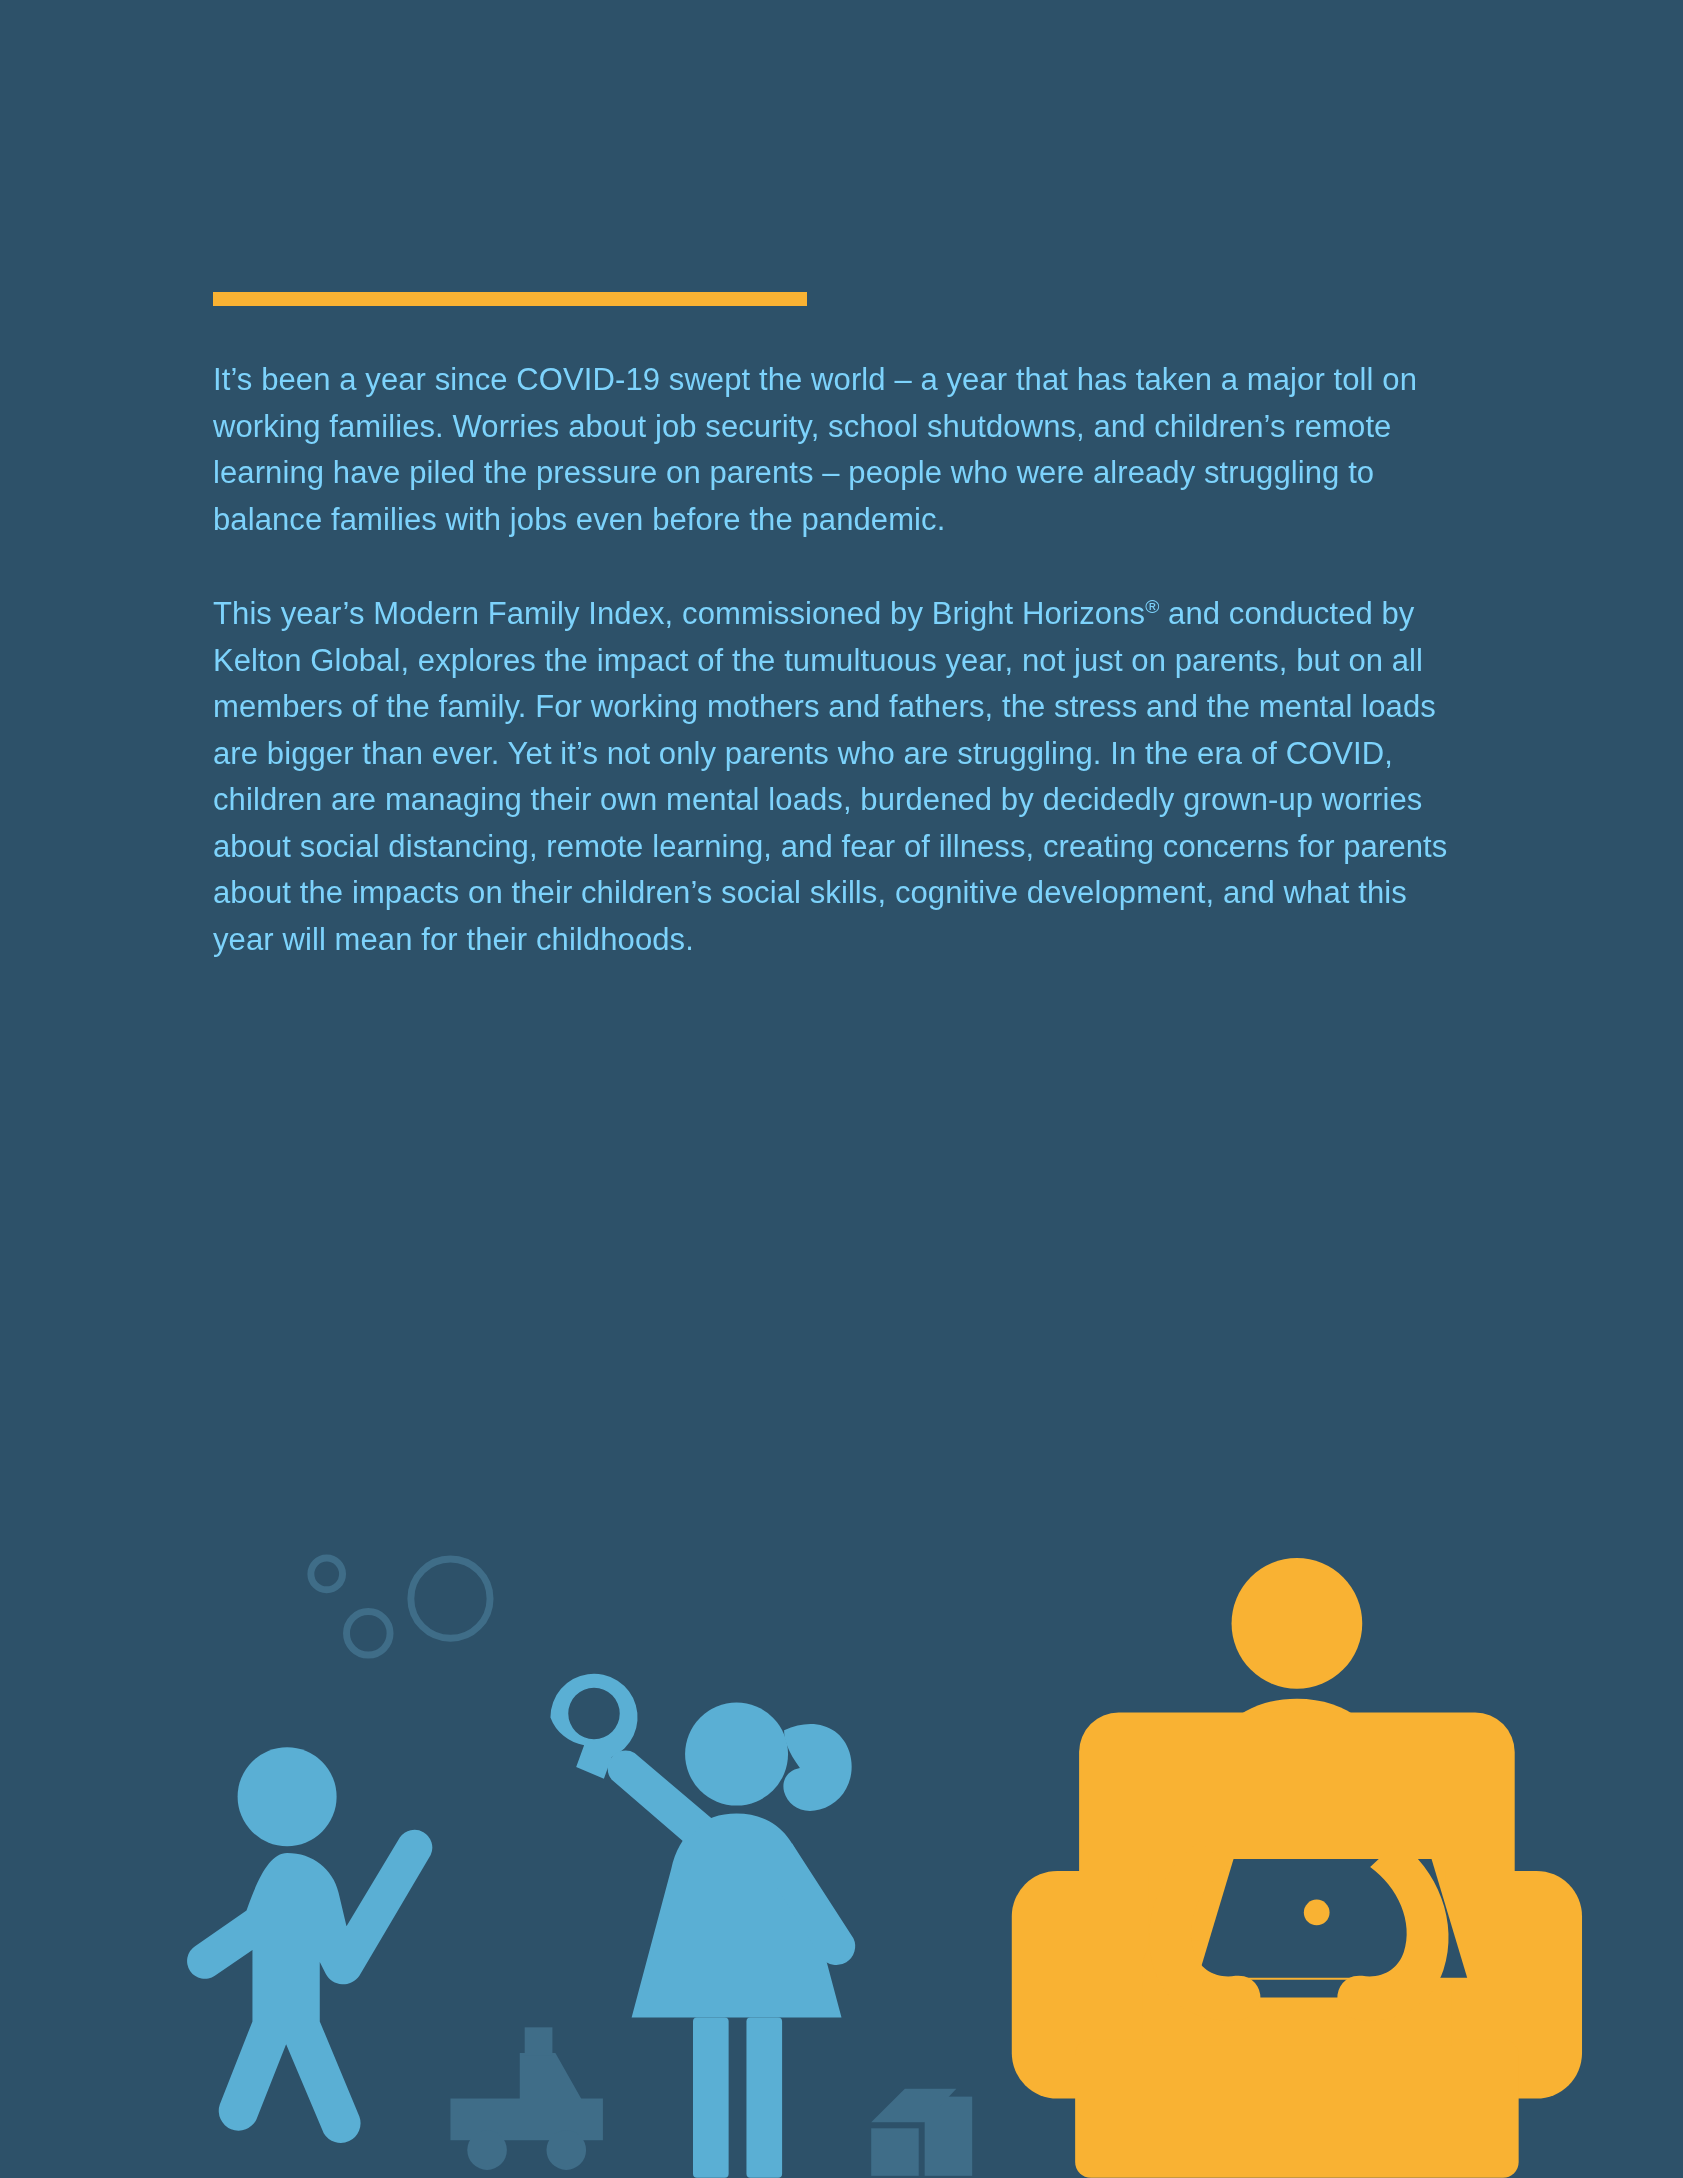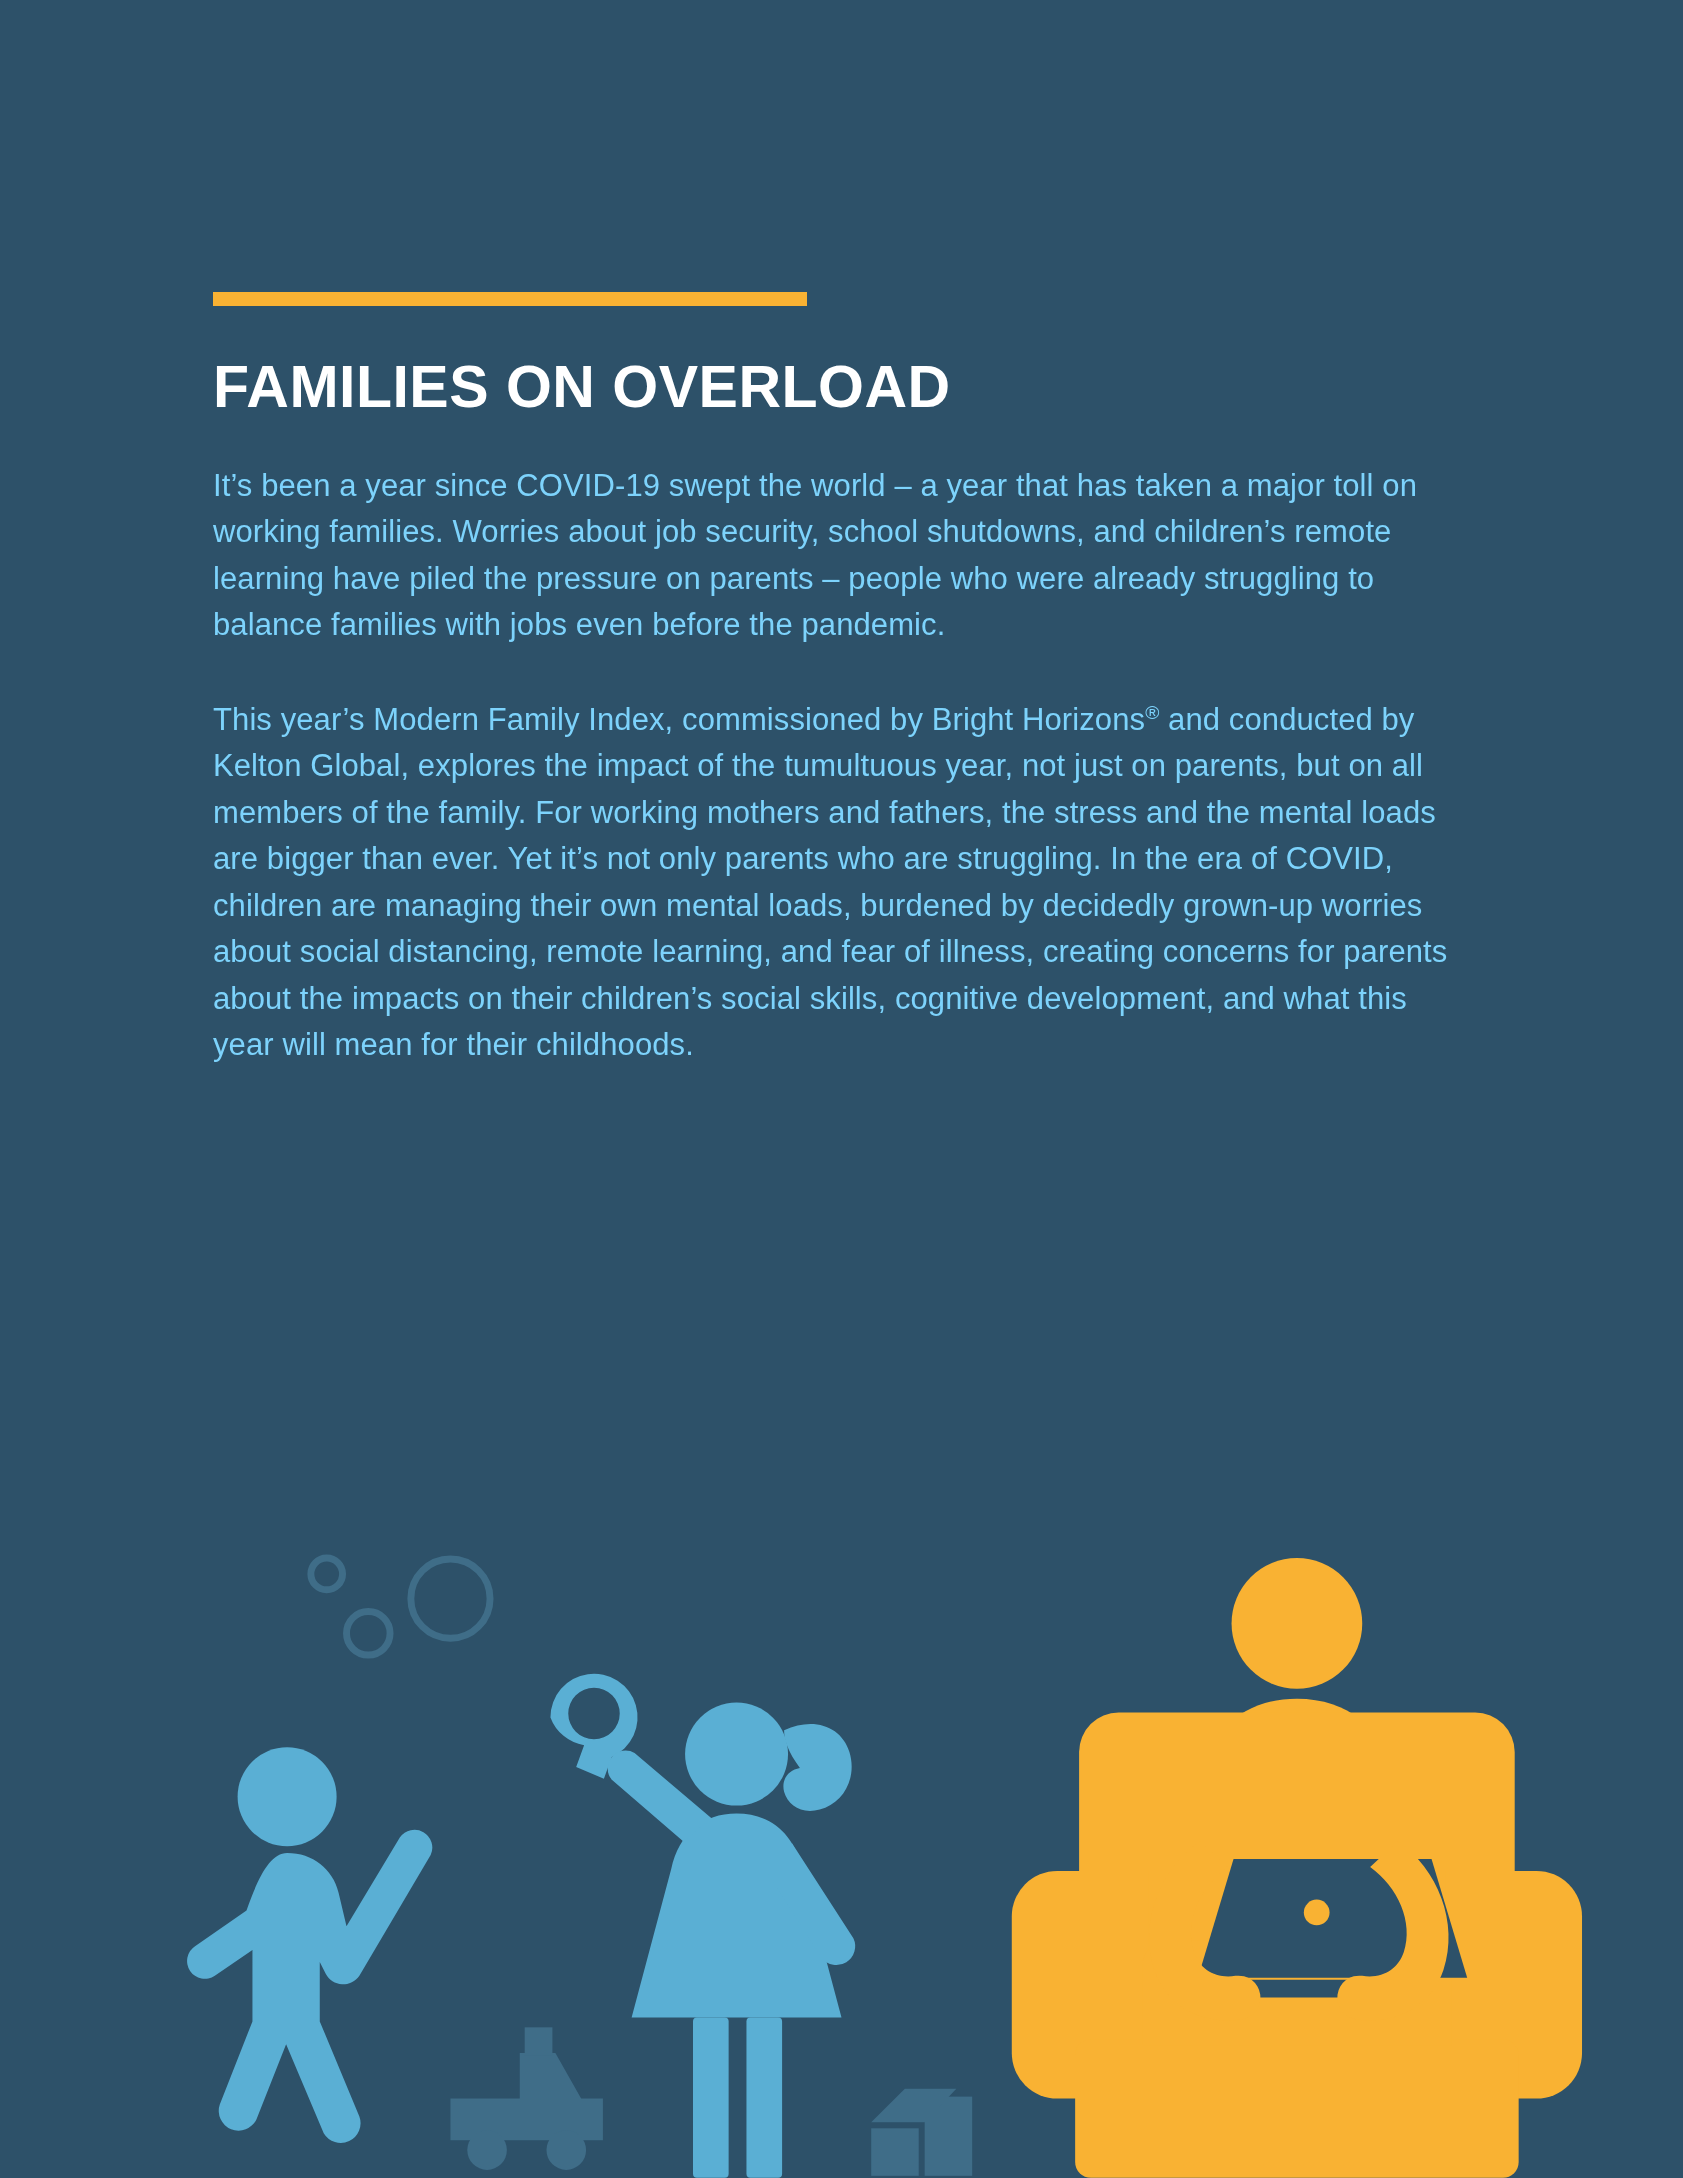--- a/index.html
+++ b/index.html
@@ -70,21 +70,20 @@
 </style>
 </head>
 <body>
 
 <div class="page">
 
   <div class="content">
 
     <div class="accent-rule"></div>
 
-    <h1 class="title">FAMILIES ON OVERLOAD</h1>
 
     <p class="para">It’s been a year since COVID-19 swept the world – a year that has taken a major toll on working families. Worries about job security, school shutdowns, and children’s remote learning have piled the pressure on parents – people who were already struggling to balance families with jobs even before the pandemic.</p>
 
     <p class="para"><span>This year’s Modern Family Index, commissioned by </span><b>Bright Horizons</b><sup>®</sup><span> and conducted by Kelton Global, explores the impact of the tumultuous year, not just on parents, but on all members of the family. For working mothers and fathers, the stress and the mental loads are bigger than ever. Yet it’s not only parents who are struggling. In the era of COVID, children are managing their own mental loads, burdened by decidedly grown-up worries about social distancing, remote learning, and fear of illness, creating concerns for parents about the impacts on their children’s social skills, cognitive development, and what this year will mean for their childhoods.</span></p>
 
   </div>
 
   <div class="illustration">
     <svg width="1683" height="634" viewBox="0 0 1700 640" xmlns="http://www.w3.org/2000/svg">
 

